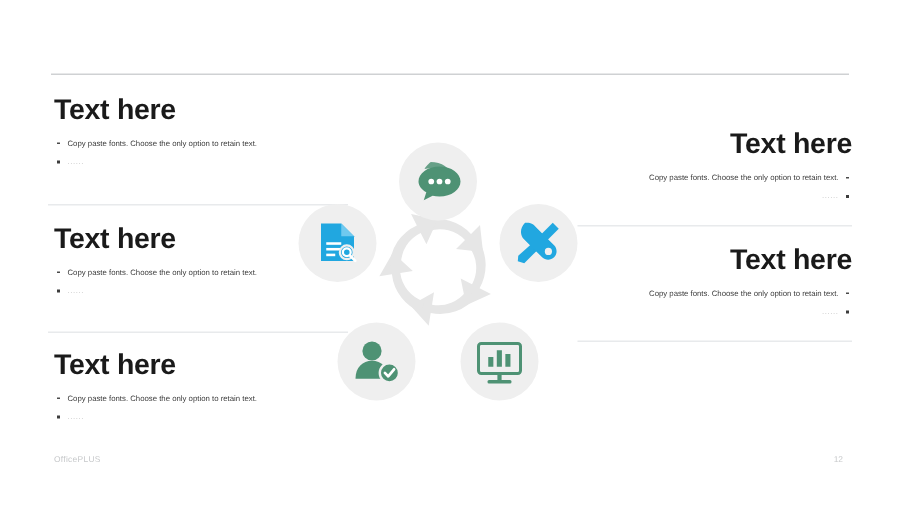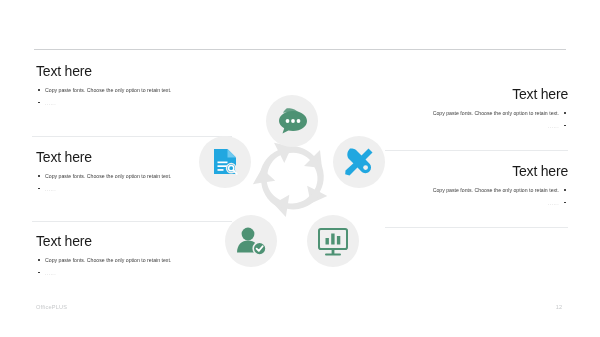--- a/index.html
+++ b/index.html
@@ -15,22 +15,22 @@
   
   .top-rule{
     position:absolute;left:34px;top:49px;width:532px;height:1px;
     background:#cfd1d3;
   }
 
   
   .block{position:absolute;}
   .block h2{
     margin:0 0 7px 0;
-    font-size:14px;
-    font-weight:normal;
+    font-size:19px;
+    font-weight:bold;
     color:#1a1a1a;
     letter-spacing:-0.2px;
     line-height:1.1;
   }
   .block.right h2{text-align:right;}
   .bullets{list-style:none;margin:0;padding:0;}
   .bullets li{
     font-size:5.2px;
     color:#3c3c3c;
     line-height:1.6;

